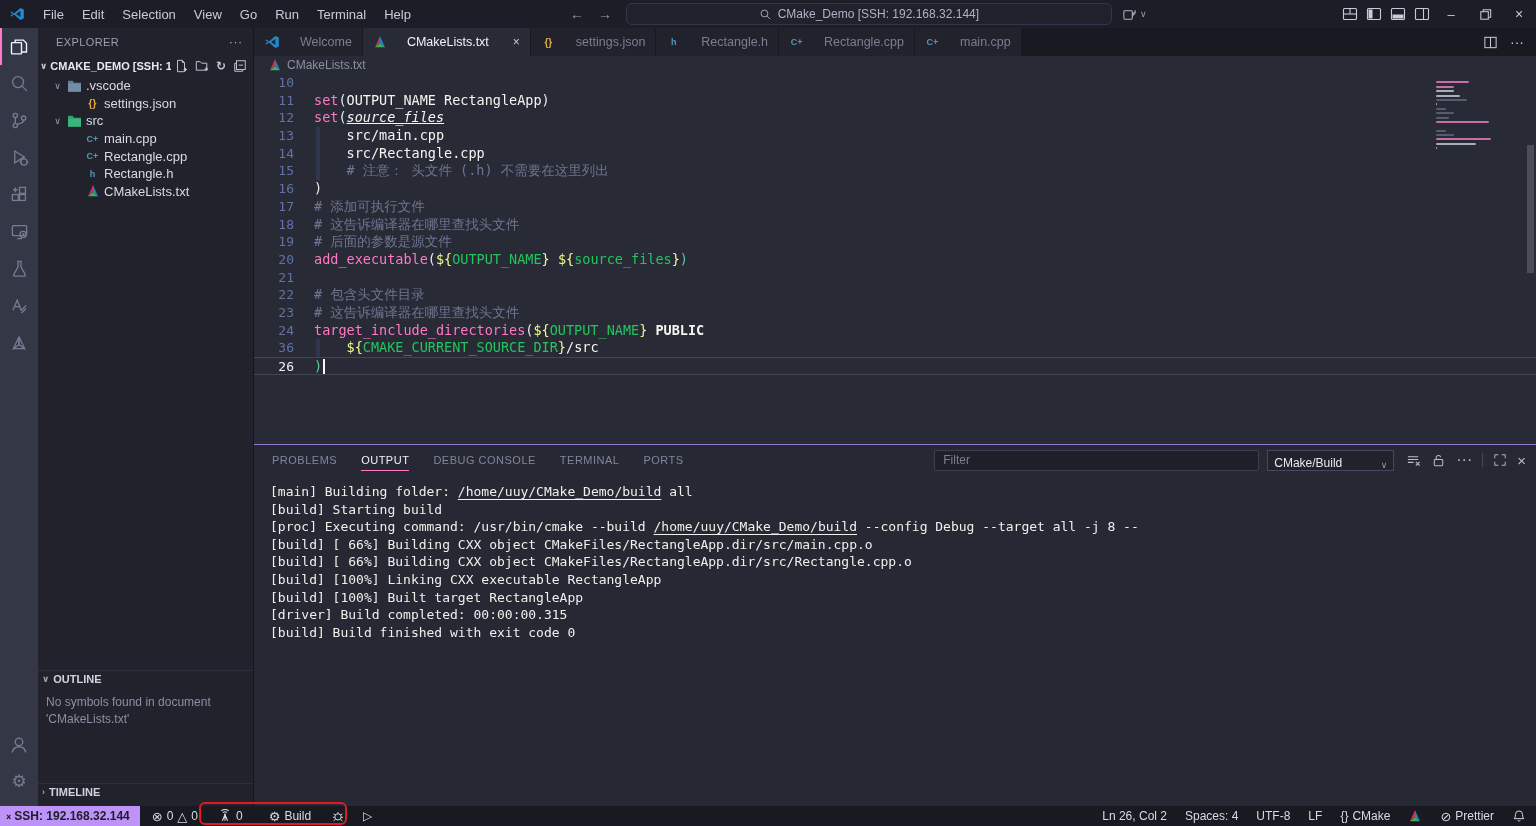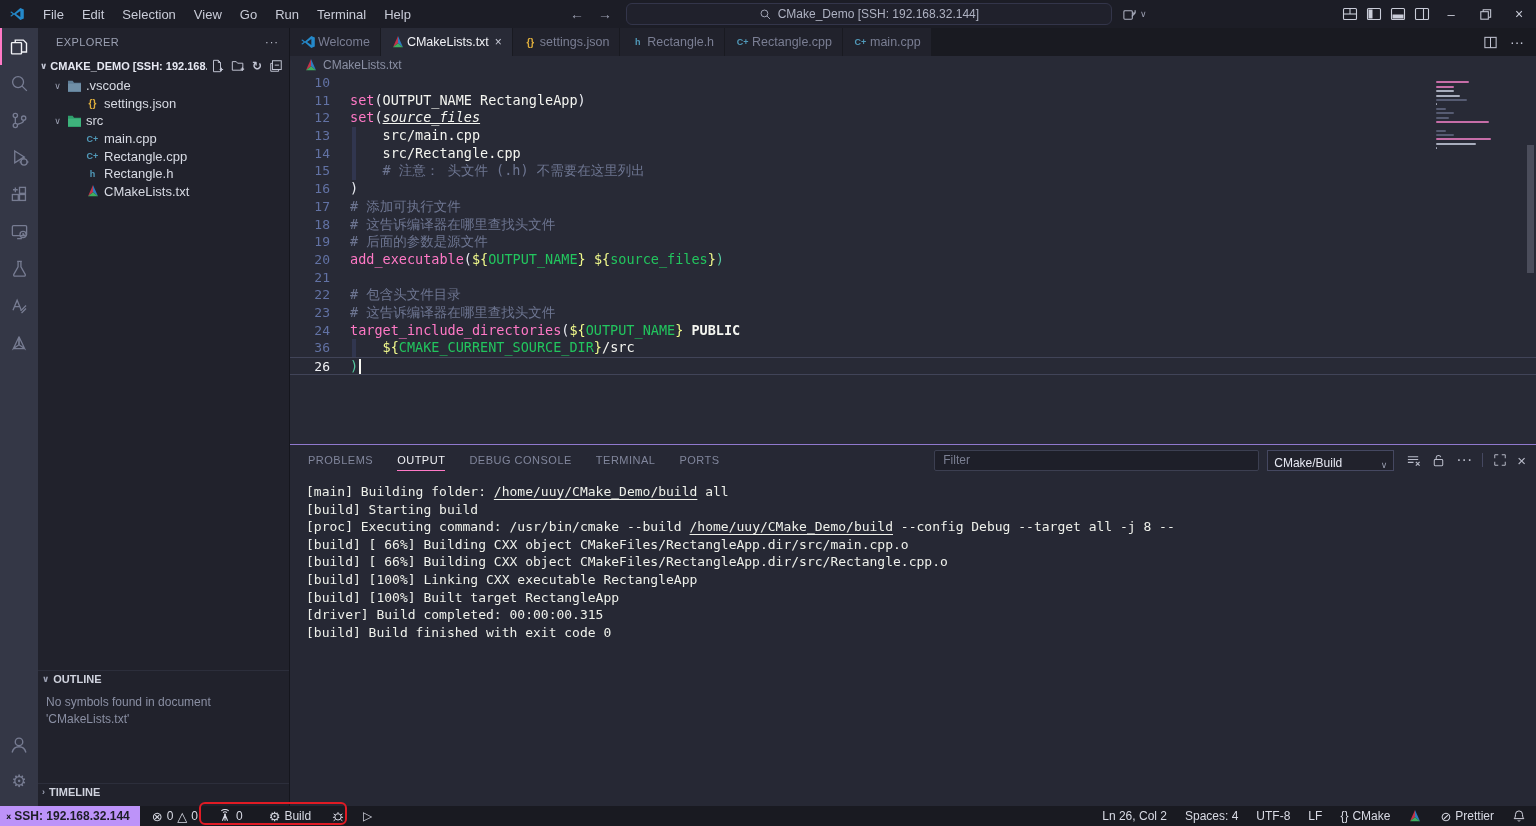--- a/index.html
+++ b/index.html
@@ -22,40 +22,40 @@
 
   
   .main { flex:1; display:flex; min-height:0; }
 
   .activitybar { width:38px; background:#343746; display:flex; flex-direction:column; align-items:stretch; flex:none; }
   .ab-item { height:37px; display:flex; align-items:center; justify-content:center; color:#777c92; border-left:2px solid transparent; border-right:2px solid transparent; }
   .ab-item.active { color:#f2f3f7; border-left-color:#ff79c6; }
   .ab-bottom { margin-top:auto; padding-bottom:6px; }
   .ab-item .glyph { font-size:17px; }
 
-  .sidebar { width:252px; background:#21222c; border-right:1px solid #15161d; display:flex; flex-direction:column; flex:none; font-size:13px; }
+  .sidebar { width:216px; background:#21222c; border-right:1px solid #15161d; display:flex; flex-direction:column; flex:none; font-size:13px; }
   .sb-title { height:28px; display:flex; align-items:center; padding:0 10px 0 18px; font-size:11px; letter-spacing:.4px; color:#9ba0b2; flex:none; }
   .sb-title .more { margin-left:auto; letter-spacing:1px; color:#c3c6d4; }
   .sb-section { height:19px; display:flex; align-items:center; gap:3px; padding:0 6px 0 2px; font-weight:bold; font-size:11px; color:#e6e8f2; flex:none; }
   .sb-section .lbl { white-space:nowrap; overflow:hidden; }
   .sb-acts { margin-left:auto; display:flex; gap:7px; color:#c3c6d4; }
   .tree { flex:none; padding-top:2px; }
   .tree-row { height:17.6px; display:flex; align-items:center; gap:4px; color:#d7dae3; white-space:nowrap; }
   .tree-row .chev { width:11px; font-size:9px; color:#9ba0b2; text-align:center; flex:none; }
   .ficon { width:15px; height:14px; display:flex; align-items:center; justify-content:center; flex:none; font-size:9px; font-weight:bold; }
   .ficon.cpp,.ficon.hh { color:#519aba; }
   .ficon.json { color:#dfae3c; font-size:10px; }
   .sb-spacer { flex:1; }
   .sb-head { height:16px; border-top:1px solid #2c2e3b; display:flex; align-items:center; gap:4px; font-weight:bold; font-size:11px; color:#d0d3de; padding-left:4px; flex:none; }
   .sb-msg { padding:8px 10px 0 8px; font-size:12px; color:#8a8fa3; line-height:17px; flex:none; height:97px; }
 
   
   .editorcol { flex:1; display:flex; flex-direction:column; min-width:0; background:#282a36; }
   .tabbar { height:28px; background:#191a21; display:flex; flex:none; align-items:stretch; }
-  .tab { display:flex; align-items:center; gap:2px; padding:0 10px; font-size:12.5px; color:#7a7e93; background:#21222c; border-right:1px solid #191a21; white-space:nowrap; }
+  .tab { display:flex; align-items:center; gap:20px; padding:0 10px; font-size:12.5px; color:#7a7e93; background:#21222c; border-right:1px solid #191a21; white-space:nowrap; }
   .tab.active { background:#282a36; color:#f1f2f6; }
   .tab .close { font-size:12px; margin-left:4px; color:#c9ccd8; }
   .tab-actions { margin-left:auto; display:flex; align-items:center; gap:12px; padding:0 12px; color:#c3c6d4; font-size:14px; }
   .breadcrumb { height:18px; display:flex; align-items:center; gap:5px; padding-left:14px; font-size:12px; color:#8a8fa3; flex:none; }
 
   .editorarea { position:relative; flex:1; min-height:0; overflow:hidden; }
   .codeline { position:relative; display:flex; height:17.7px; line-height:17.7px; font-size:13.5px; white-space:pre; }
   .codeline .num { width:40px; text-align:right; color:#6272a4; flex:none; font-size:13px; }
   .codeline .code { margin-left:20px; position:relative; }
   .codeline.current { border-top:1px solid #414458; border-bottom:1px solid #414458; }

